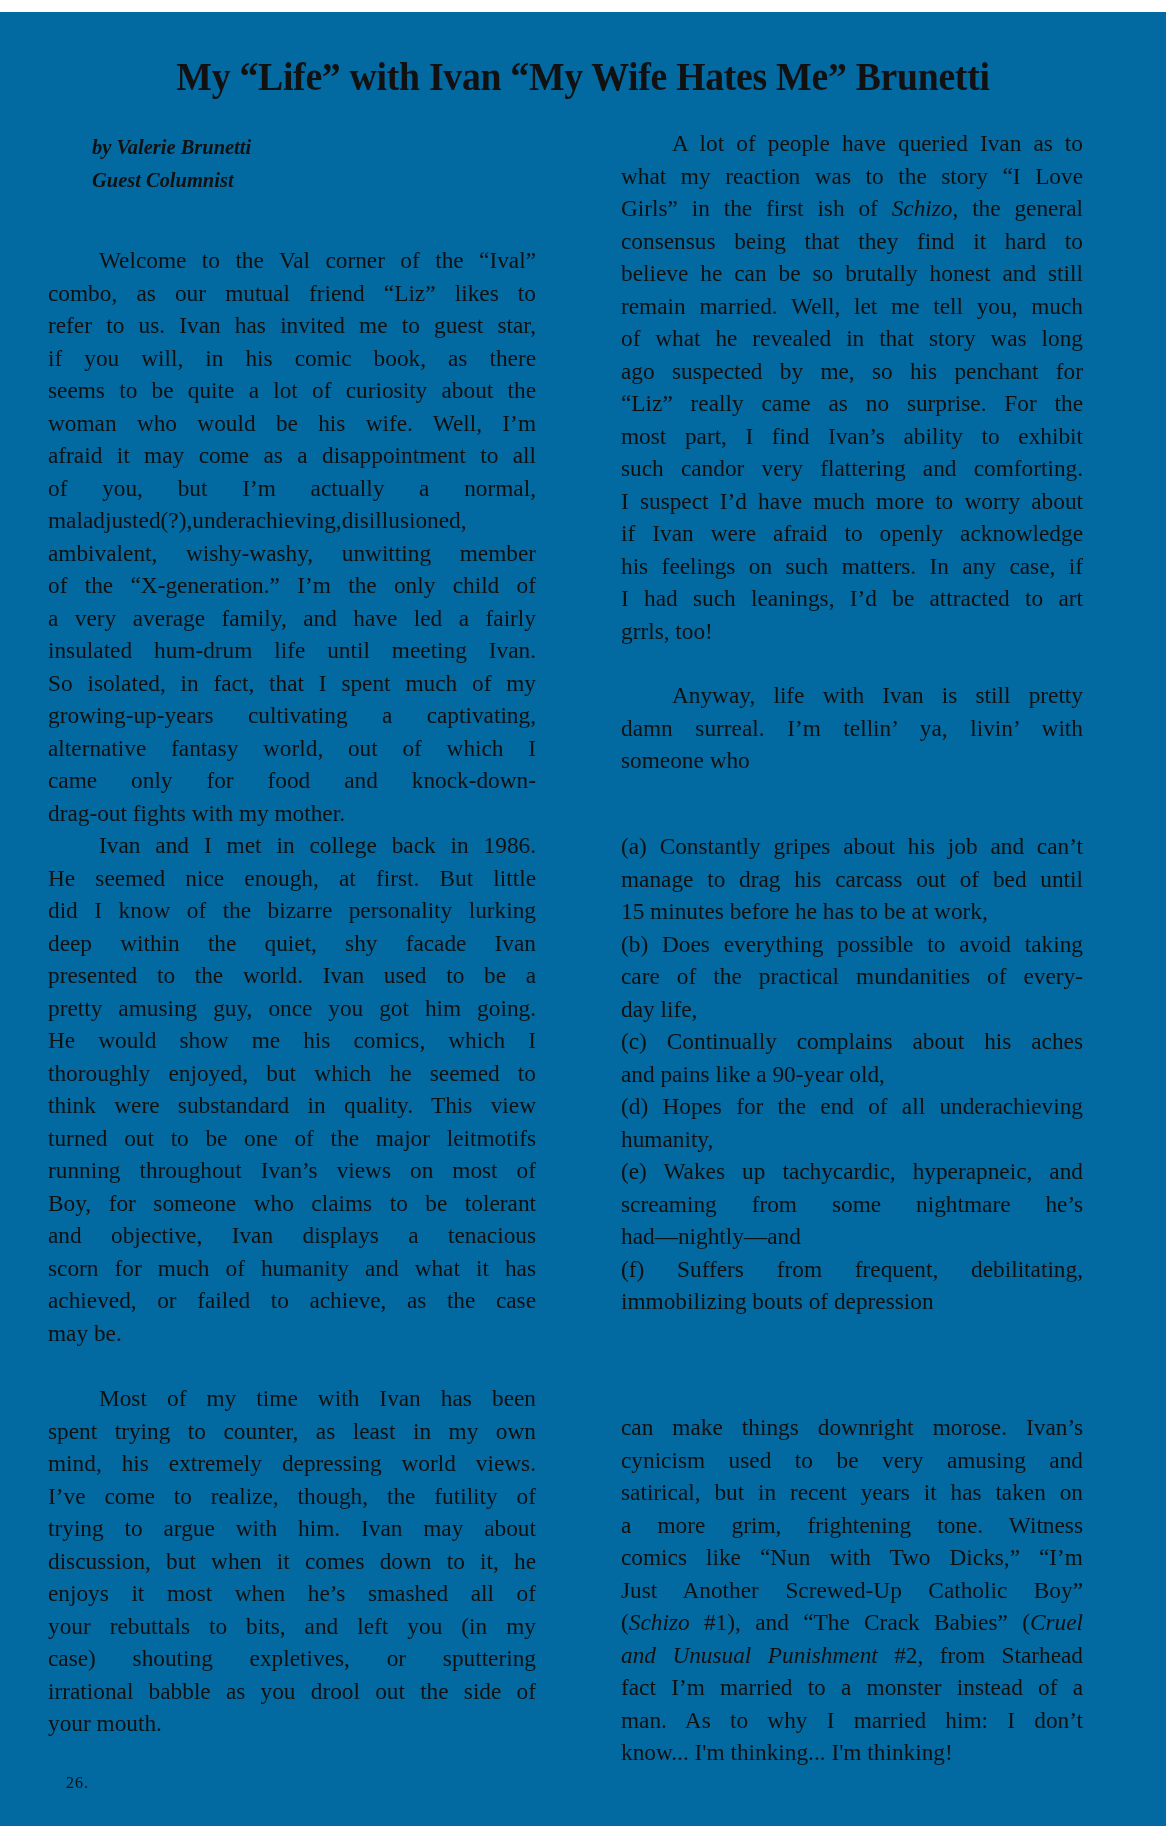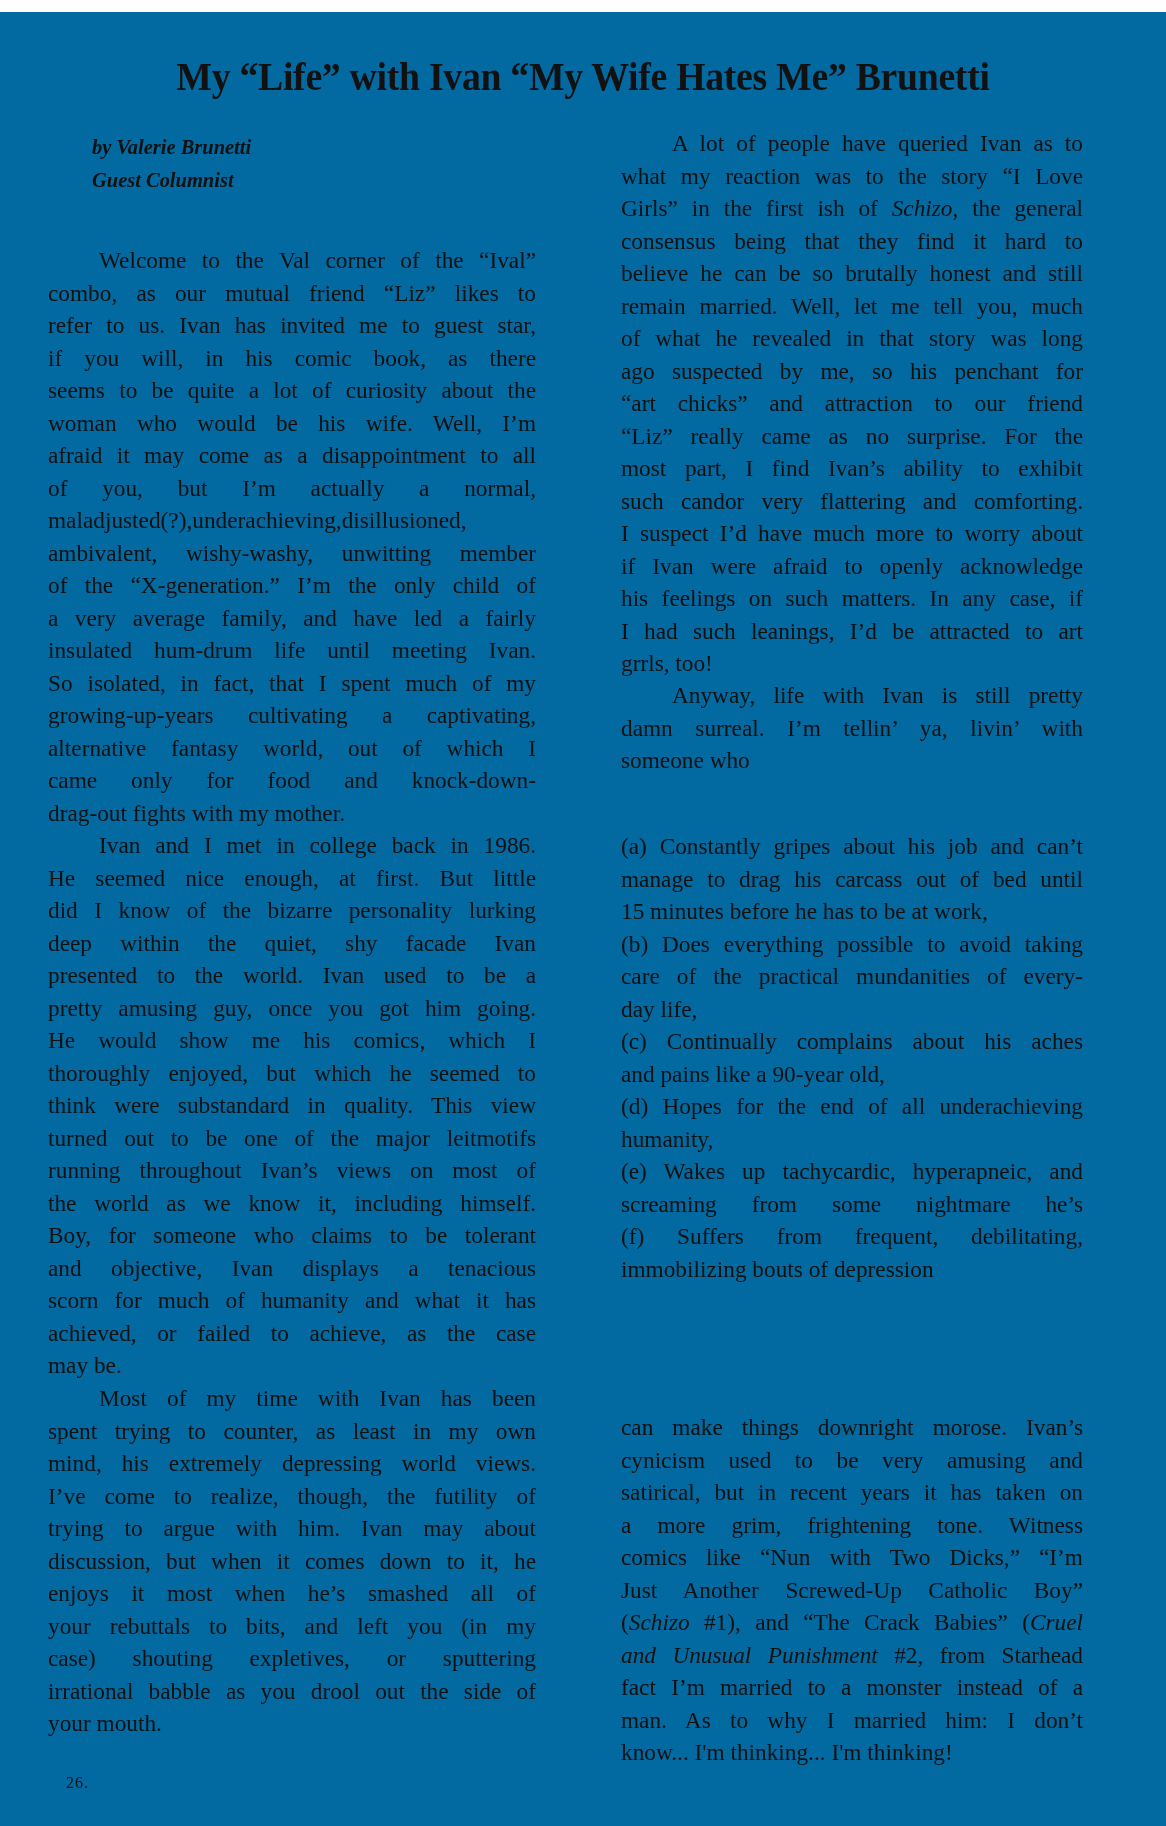--- a/index.html
+++ b/index.html
@@ -76,21 +76,20 @@
         <div class="line">He seemed nice enough, at first. But little</div>
         <div class="line">did I know of the bizarre personality lurking</div>
         <div class="line">deep within the quiet, shy facade Ivan</div>
         <div class="line">presented to the world. Ivan used to be a</div>
         <div class="line">pretty amusing guy, once you got him going.</div>
         <div class="line">He would show me his comics, which I</div>
         <div class="line">thoroughly enjoyed, but which he seemed to</div>
         <div class="line">think were substandard in quality. This view</div>
         <div class="line">turned out to be one of the major leitmotifs</div>
         <div class="line">running throughout Ivan’s views on most of</div>
-        <div class="line">the world as we know it, including himself.</div>
         <div class="line">Boy, for someone who claims to be tolerant</div>
         <div class="line">and objective, Ivan displays a tenacious</div>
         <div class="line">scorn for much of humanity and what it has</div>
         <div class="line">achieved, or failed to achieve, as the case</div>
         <div class="line last">may be.</div>
       </div>
 
     <div class="block" style="top:1370px;" id="lp3">
         <div class="line indent">Most of my time with Ivan has been</div>
         <div class="line">spent trying to counter, as least in my own</div>
@@ -109,21 +108,20 @@
   <div class="col col-right">
     <div class="block" style="top:115px;" id="rp1">
         <div class="line indent">A lot of people have queried Ivan as to</div>
         <div class="line">what my reaction was to the story “I Love</div>
         <div class="line">Girls” in the first ish of <i>Schizo</i>, the general</div>
         <div class="line">consensus being that they find it hard to</div>
         <div class="line">believe he can be so brutally honest and still</div>
         <div class="line">remain married. Well, let me tell you, much</div>
         <div class="line">of what he revealed in that story was long</div>
         <div class="line">ago suspected by me, so his penchant for</div>
-        <div class="line">“art chicks” and attraction to our friend</div>
         <div class="line">“Liz” really came as no surprise. For the</div>
         <div class="line">most part, I find Ivan’s ability to exhibit</div>
         <div class="line">such candor very flattering and comforting.</div>
         <div class="line">I suspect I’d have much more to worry about</div>
         <div class="line">if Ivan were afraid to openly acknowledge</div>
         <div class="line">his feelings on such matters. In any case, if</div>
         <div class="line">I had such leanings, I’d be attracted to art</div>
         <div class="line last">grrls, too!</div>
       </div>
     <div class="block" style="top:667px;" id="rp2">
@@ -137,20 +135,21 @@
         <div class="line last">15 minutes before he has to be at work,</div>
         <div class="line">(b) Does everything possible to avoid taking</div>
         <div class="line">care of the practical mundanities of every-</div>
         <div class="line last">day life,</div>
         <div class="line">(c) Continually complains about his aches</div>
         <div class="line last">and pains like a 90-year old,</div>
         <div class="line">(d) Hopes for the end of all underachieving</div>
         <div class="line last">humanity,</div>
         <div class="line">(e) Wakes up tachycardic, hyperapneic, and</div>
         <div class="line">screaming from some nightmare he’s</div>
+        <div class="line last">had—nightly—and</div>
         <div class="line">(f) Suffers from frequent, debilitating,</div>
         <div class="line last">immobilizing bouts of depression</div>
       </div>
     <div class="block" style="top:1399px;" id="rp3">
         <div class="line">can make things downright morose. Ivan’s</div>
         <div class="line">cynicism used to be very amusing and</div>
         <div class="line">satirical, but in recent years it has taken on</div>
         <div class="line">a more grim, frightening tone. Witness</div>
         <div class="line">comics like “Nun with Two Dicks,” “I’m</div>
         <div class="line">Just Another Screwed-Up Catholic Boy”</div>

